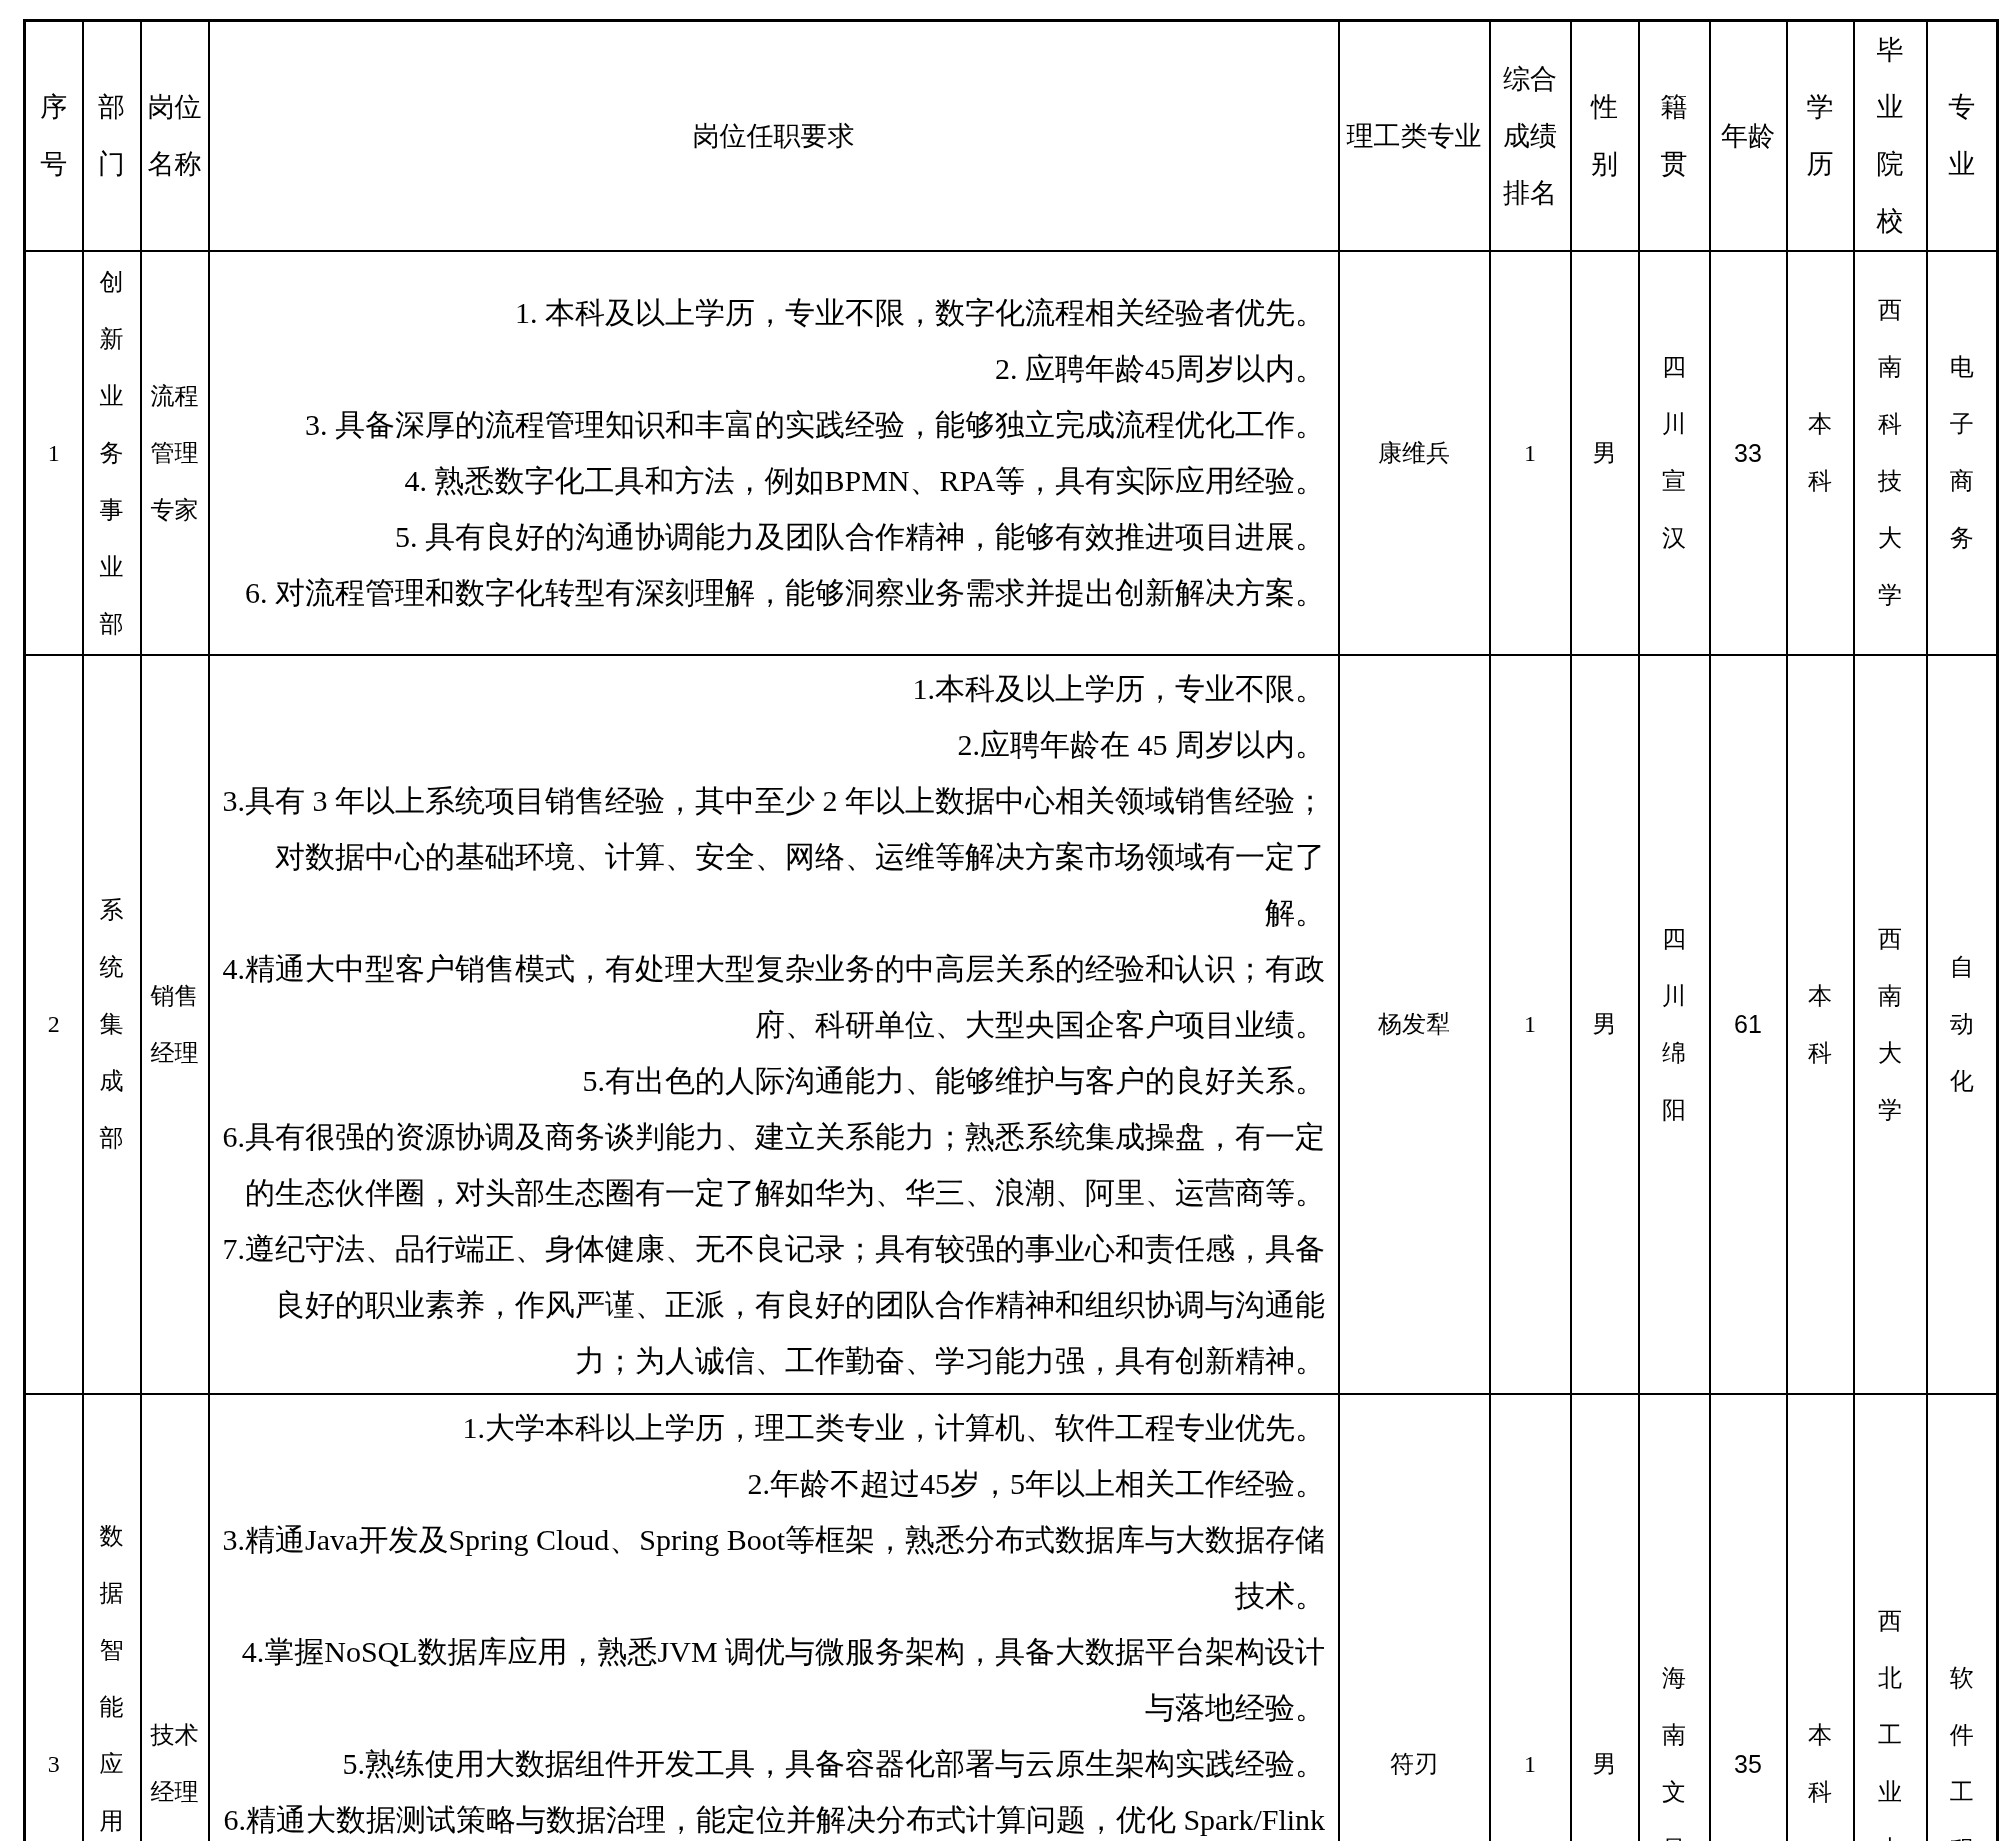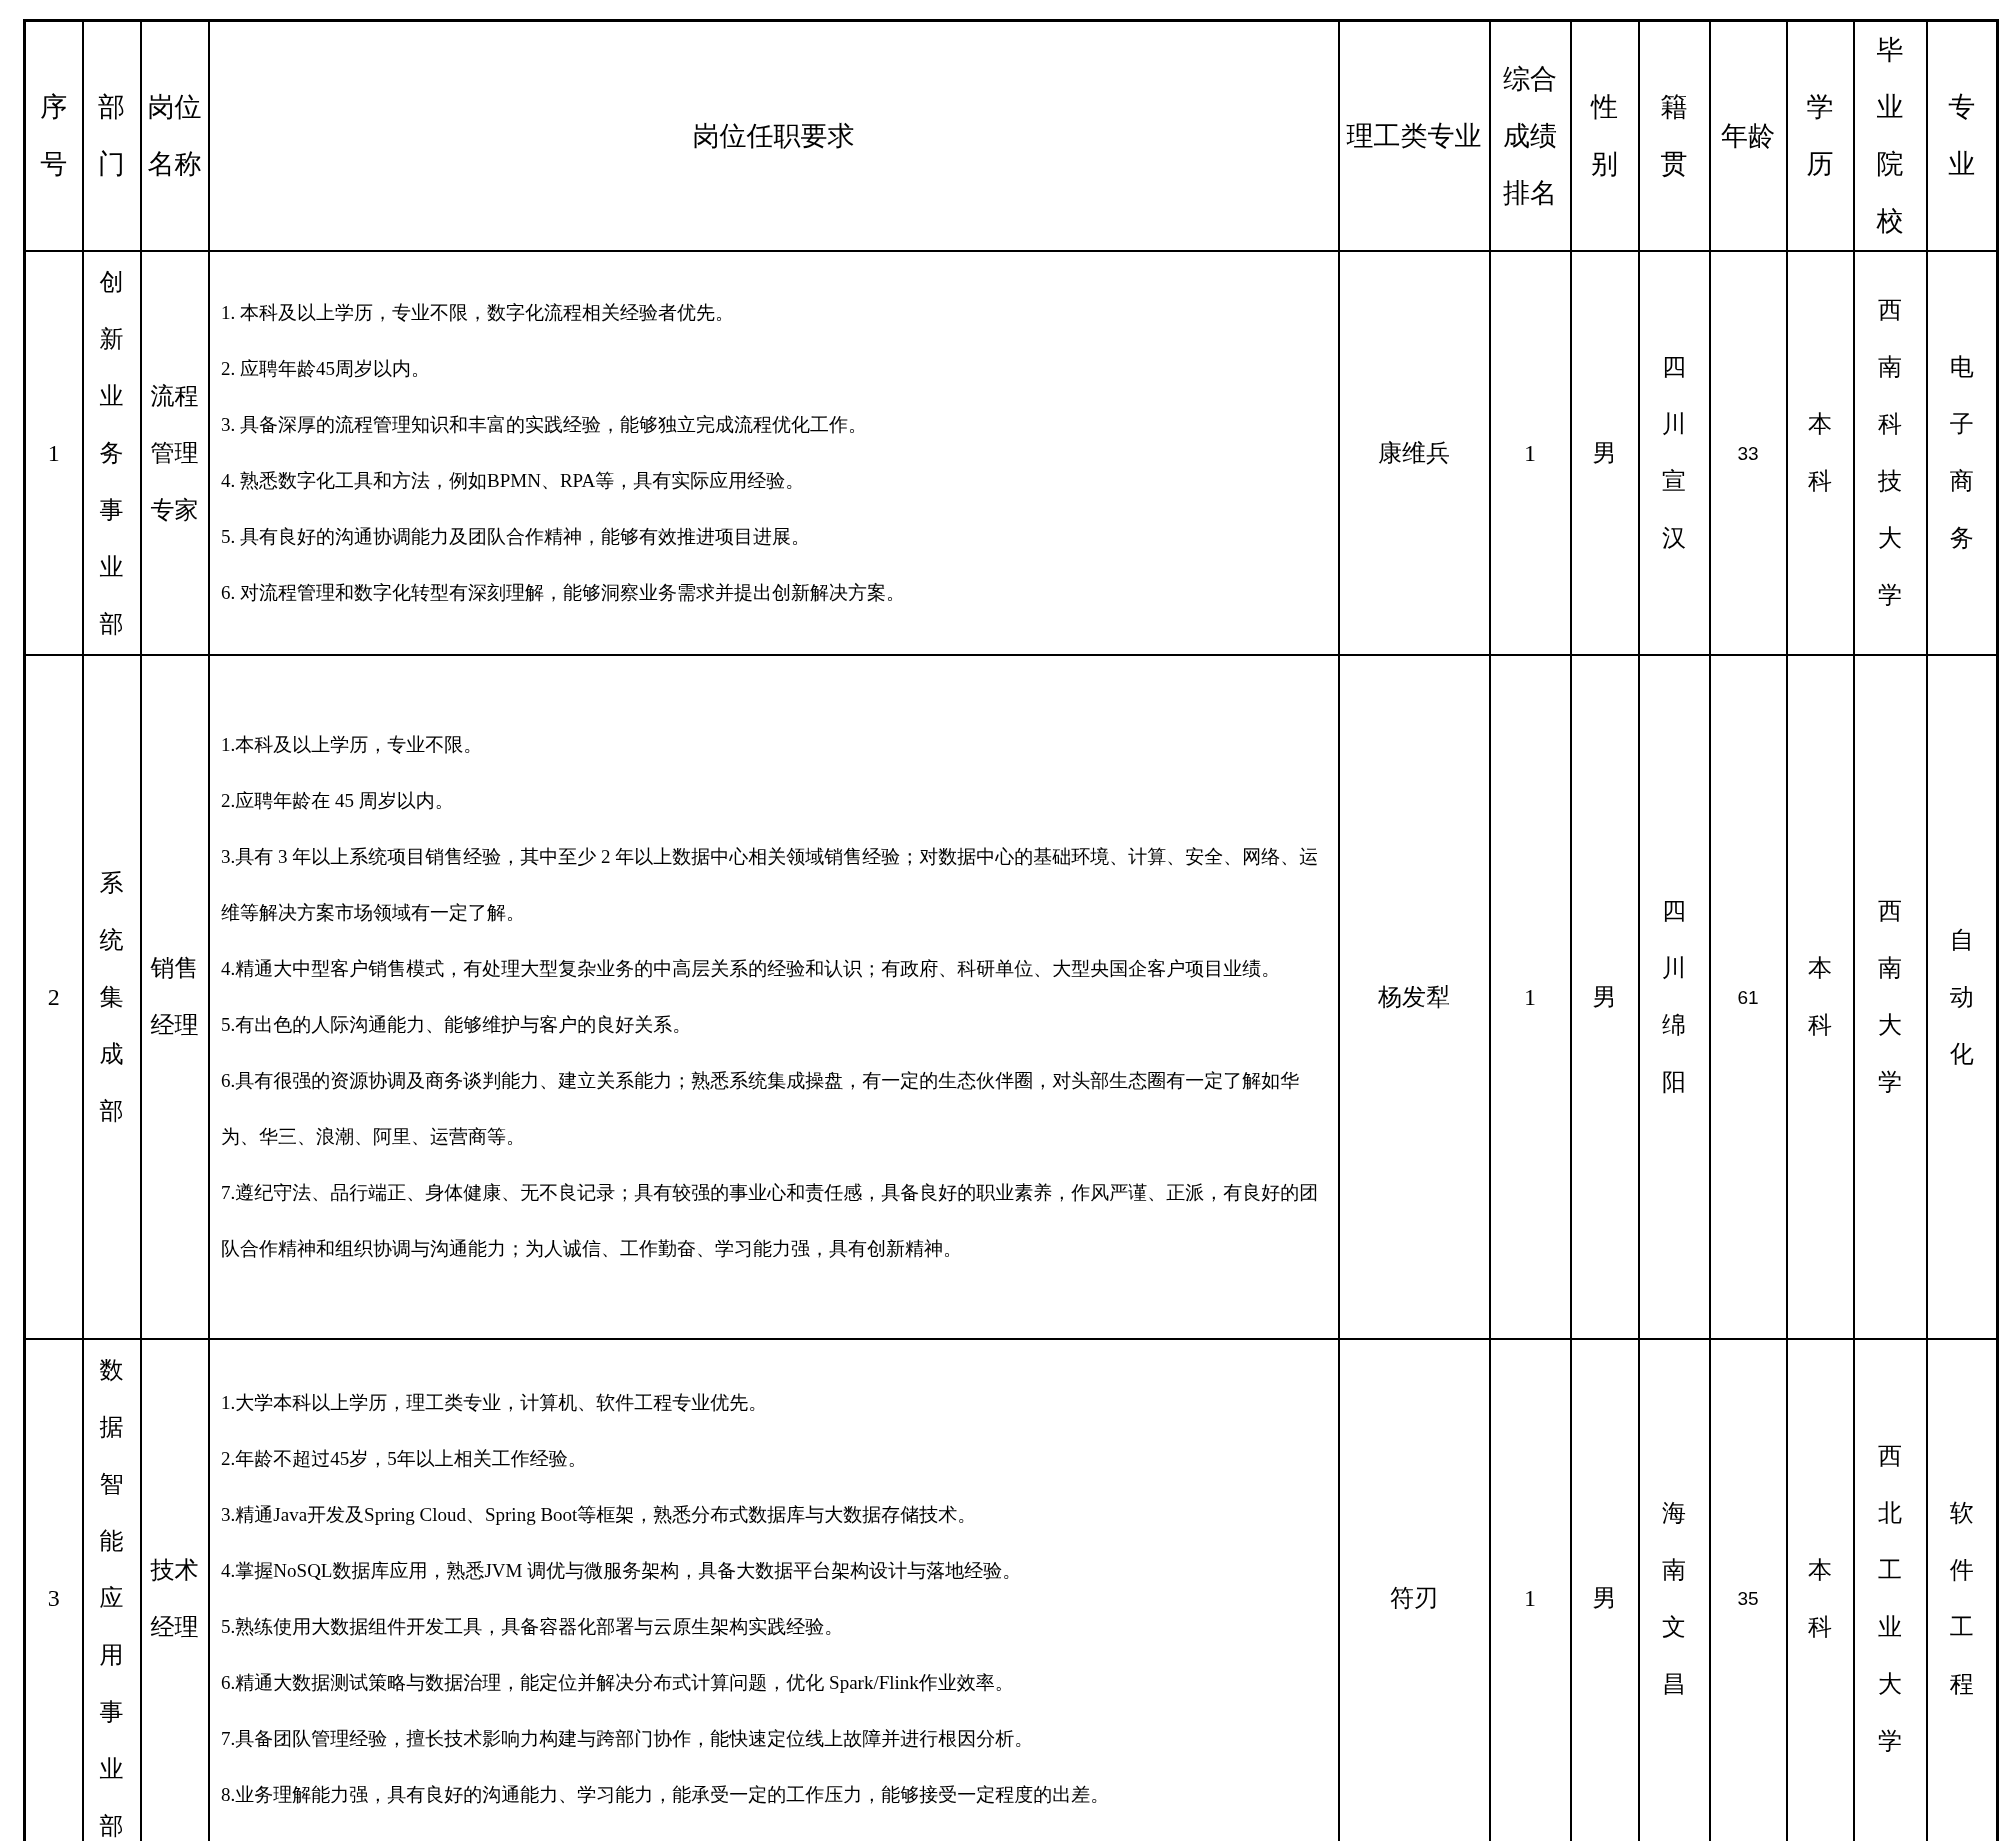--- a/index.html
+++ b/index.html
@@ -42,30 +42,30 @@
   .roster td {
     font-size: 24px;
     line-height: 57px;
   }
   
   .v {
     white-space: pre-line;
   }
   
   td.req {
-    text-align: left;
+    text-align: right;
     padding: 4.6px 12.4px 4.6px 11.6px;
-    font-size: 19px;
+    font-size: 30px;
     line-height: 56px;
     white-space: pre-line;
   }
   
   td.age {
     font-family: "Liberation Sans", "DejaVu Sans", sans-serif;
-    font-size: 19px;
+    font-size: 25px;
     margin-top: 19px;
   }
   tr.hdr    { height: 205px; }
   tr.r1     { height: 404px; }
   tr.r2     { height: 684px; }
   tr.r3     { height: 519px; }
 </style>
 </head>
 <body>
 

